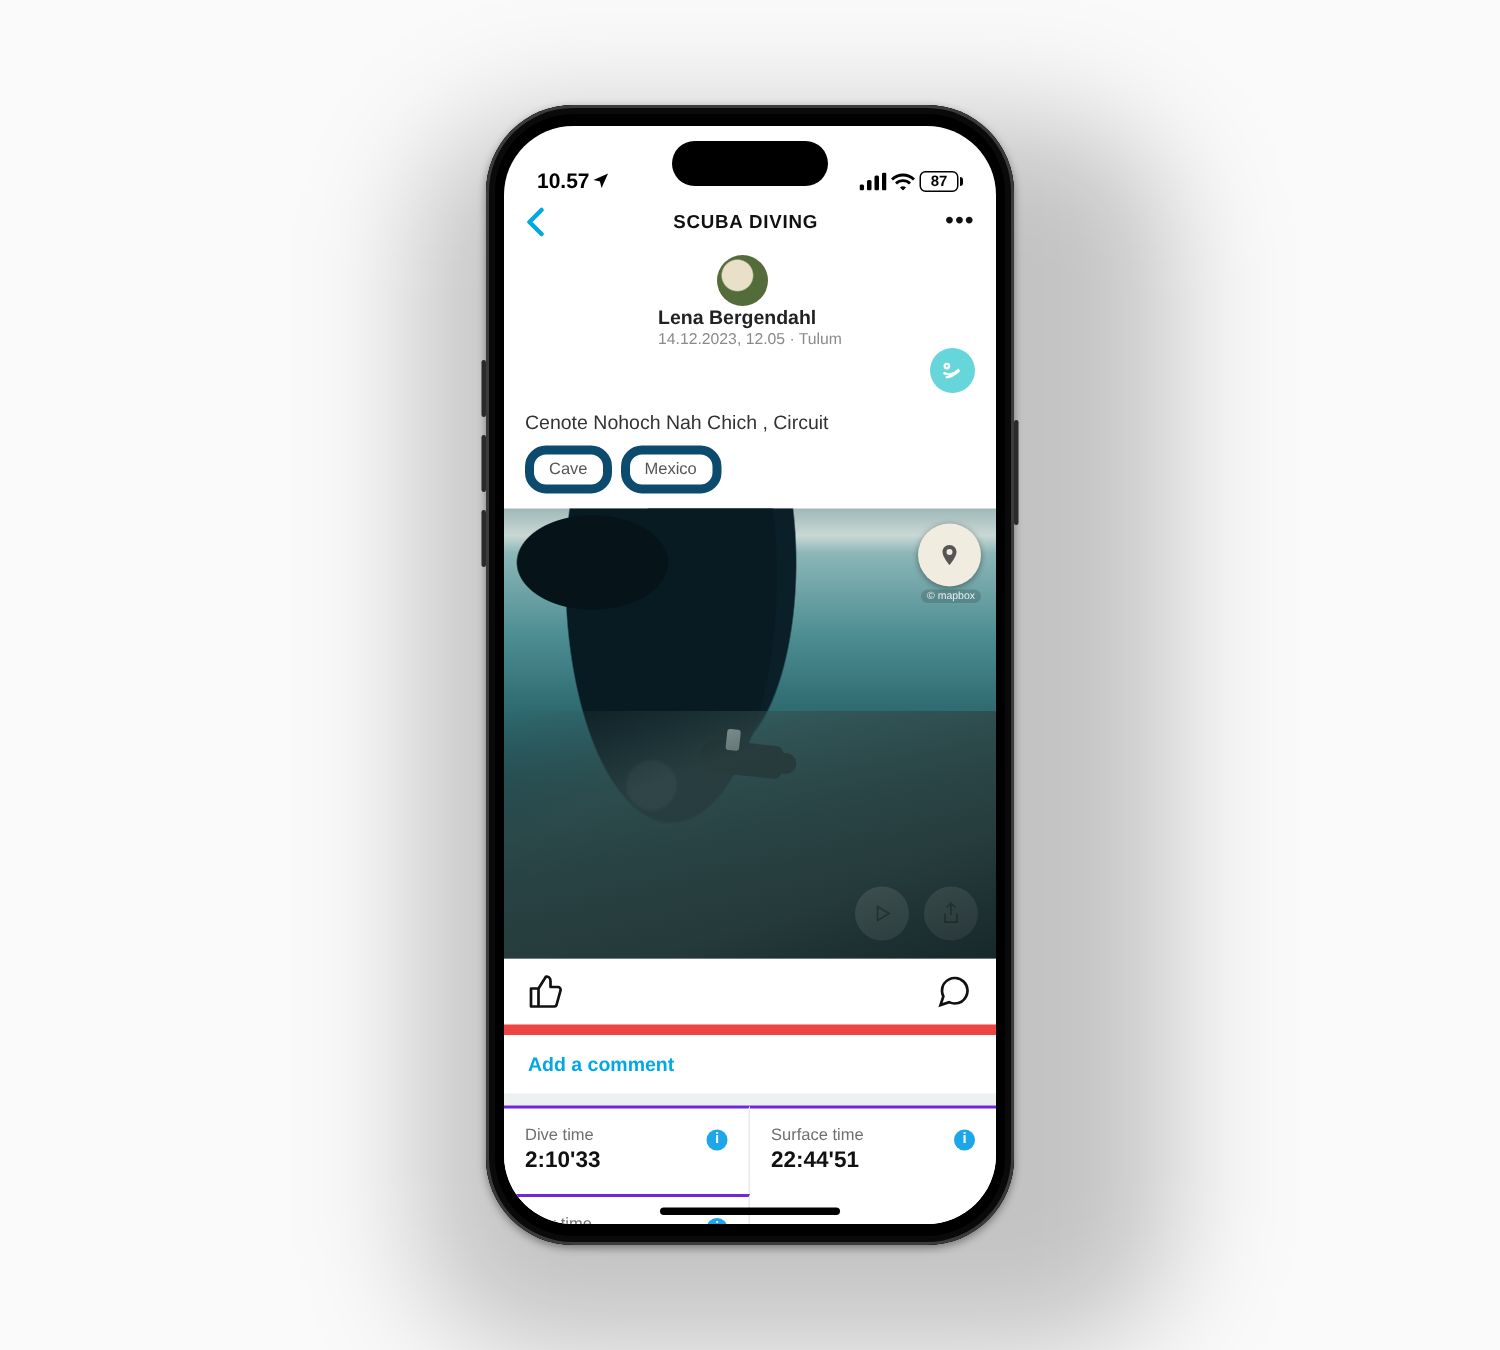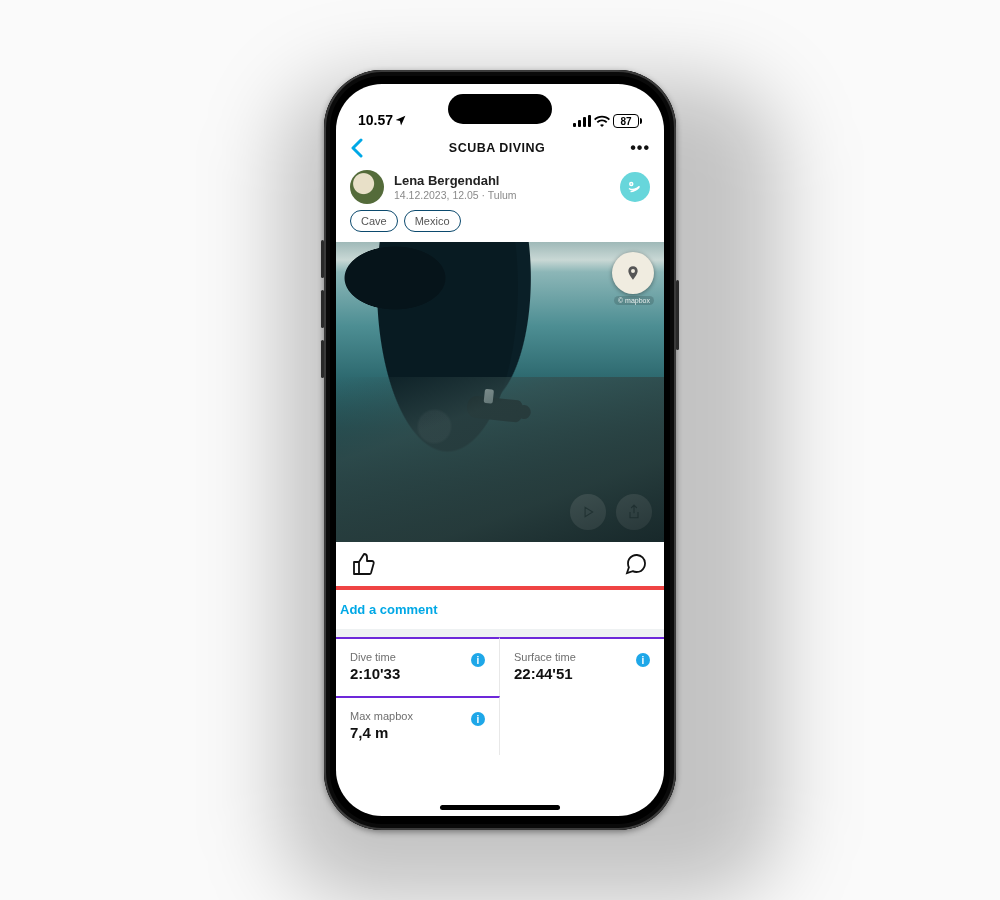--- a/index.html
+++ b/index.html
@@ -91,21 +91,21 @@
     display:flex; align-items:center; justify-content:space-between;
     padding: 4px 14px 8px;
     gap: 10px;
   }
   .nav-title { font-size:12.5px; font-weight:800; letter-spacing:.5px; color:#111; }
   .back { color:#00a8e6; }
   .dots { color:#111; letter-spacing:1px; font-weight:700; }
 
   
   .post-head {
-    display:flex; align-items:center; padding: 4px 14px 6px;
+    display:flex; align-items:center; padding: 4px 14px 6px; flex-direction: column;
   }
   .avatar {
     width:34px; height:34px; border-radius:50%;
     background:
       radial-gradient(circle at 40% 40%, #e8e0c8 0 10px, transparent 11px),
       radial-gradient(circle at 60% 60%, #546b3a 0 100%);
     margin-right:10px; flex-shrink:0;
   }
   .author { font-size:13px; font-weight:700; color:#222; line-height:1.2; }
   .meta { font-size:10.5px; color:#8a8a8a; }
@@ -113,21 +113,21 @@
     width:30px; height:30px; border-radius:50%;
     background:#67d6db; margin-left:auto;
     display:flex; align-items:center; justify-content:center; color:#fff;
   }
 
   .title { padding: 6px 14px 8px; font-size:13px; color:#333; }
 
   .tags { display:flex; gap:6px; padding: 0 14px 10px; }
   .tag {
     font-size:11px; color:#555; padding:4px 10px;
-    border:1px solid #0c4a6e; border-radius:14px; background:#fff;
+    border:6px solid #0c4a6e; border-radius:14px; background:#fff;
   }
 
   
   .media {
     position:relative; width:100%; height:300px; overflow:hidden;
     background:
       radial-gradient(ellipse 80px 50px at 18% 12%, #06141a 0 50px, transparent 51px),
       radial-gradient(ellipse 30px 70px at 34% 15%, #081b22 0 70px, transparent 71px),
       radial-gradient(ellipse 20px 50px at 44% 12%, #0a1f27 0 50px, transparent 51px),
       linear-gradient(180deg, #9fb9b8 0%, #c9d8d5 6%, #8cb6b7 10%, #4d8e93 28%, #2e6a70 45%, #1e4e53 62%, #12383d 80%, #0b272b 100%);
@@ -172,22 +172,22 @@
     box-shadow: 0 2px 6px rgba(0,0,0,.35);
   }
 
   
   .actions {
     display:flex; justify-content:space-between; align-items:center;
     padding:10px 16px; background:#fff;
   }
 
   .comment-row {
-    padding:12px 4px; font-size:13px; font-weight:700; color:#00a8e6;
-    background:#fff; border-top:4px solid #ef4444;
+    padding:12px 16px; font-size:13px; font-weight:700; color:#00a8e6;
+    background:#fff; border-top:7px solid #ef4444;
   }
 
   
   .stats-sep { height:8px; background:#eef1f2; }
   .stats { display:grid; grid-template-columns:1fr 1fr; background:#fff; }
   .stat {
     padding:12px 14px 14px; position:relative;
     border-top:2px solid #6d28d9;
   }
   .stat:nth-child(odd) { border-right:1px solid #e8e8e8; }
@@ -265,20 +265,21 @@
         <div class="meta">14.12.2023, 12.05 · Tulum</div>
       </div>
       <div class="activity-badge">
         <svg width="18" height="18" viewBox="0 0 24 24" fill="none" stroke="#fff" stroke-width="2">
             <circle cx="7" cy="8" r="2"></circle>
             <path d="M4 14c3 2 6 2 10 0l4-3M6 18c4 0 8-2 12-6"></path>
           </svg>
       </div>
     </div>
 
+    <div class="title">Cenote Nohoch Nah Chich , Circuit</div>
 
     <div class="tags">
       <span class="tag">Cave</span>
       <span class="tag">Mexico</span>
     </div>
 
     <div class="media">
       <div class="diver"></div>
       <div class="map-thumb">
         <span>
@@ -328,21 +329,21 @@
         <div class="stat-label">Dive time</div>
         <div class="stat-value">2:10'33</div>
         <div class="info-dot">i</div>
       </div>
       <div class="stat">
         <div class="stat-label">Surface time</div>
         <div class="stat-value">22:44'51</div>
         <div class="info-dot">i</div>
       </div>
       <div class="stat">
-        <div class="stat-label">Max mapbox</div>
+        <div class="stat-label">Max time</div>
         <div class="stat-value">7,4 m</div>
         <div class="info-dot">i</div>
       </div>
     </div>
 
     <div class="home-indicator"></div>
   </div>
 </div>
 
 </body></html>

